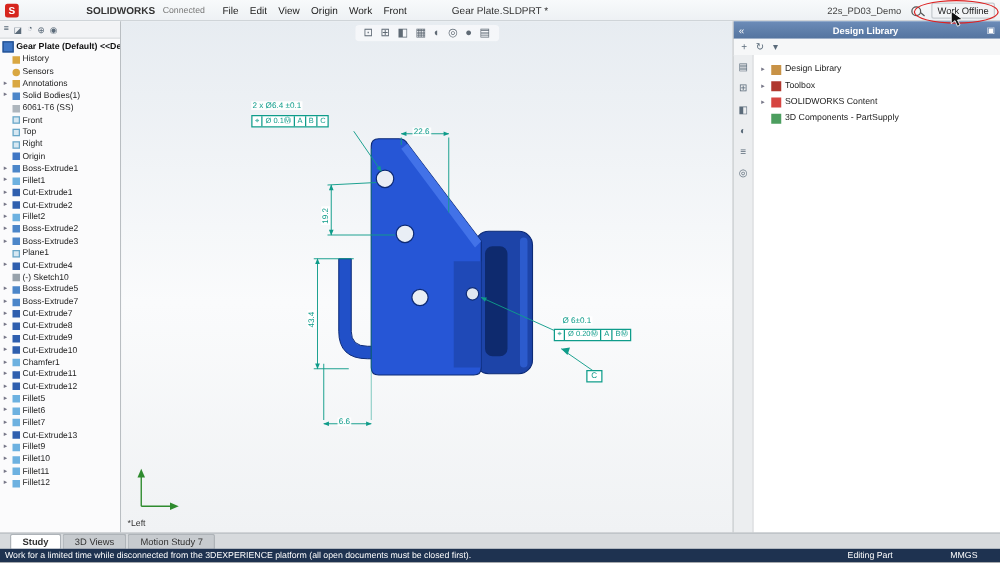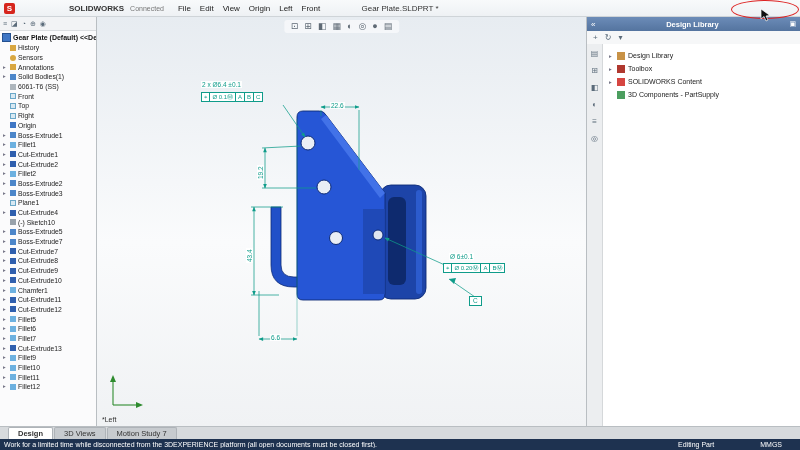--- a/index.html
+++ b/index.html
@@ -99,26 +99,31 @@
     <div class="menus">
 
         <span class="menu-item">File</span>
 
         <span class="menu-item">Edit</span>
 
         <span class="menu-item">View</span>
 
         <span class="menu-item">Origin</span>
 
-        <span class="menu-item">Left</span>
+        <span class="menu-item">Work</span>
 
         <span class="menu-item">Front</span>
 
     </div>
     <span class="doc-title">Gear Plate.SLDPRT *</span>
+    <div class="mb-right">
+      <span class="session">22s_PD03_Demo</span>
+      <span class="mag"></span>
+      <span class="work-offline">Work Offline</span>
+    </div>
     <div class="annotation-ellipse"></div>
   </div>
   <svg class="cursor-svg" width="11" height="14">
     <path d="M1,1 L1,11 L4,8.5 L6,13 L8,12 L6,8 L10,7.5 Z" fill="#111" stroke="#fff" stroke-width="0.7"></path>
   </svg>
 
   <div class="content">
 
     <div class="left-panel">
       <div class="fm-tabs">
@@ -514,21 +519,21 @@
               <span>3D Components - PartSupply</span>
             </div>
 
         </div>
       </div>
     </div>
   </div>
 
   <div class="tabsbar">
 
-      <span class="doc-tab i-active">Design</span>
+      <span class="doc-tab i-active">Study</span>
 
       <span class="doc-tab">3D Views</span>
 
       <span class="doc-tab">Motion Study 7</span>
 
   </div>
 
   <div class="statusbar">
     <span class="status-msg">Work for a limited time while disconnected from the 3DEXPERIENCE platform (all open documents must be closed first).</span>
     <div class="status-right">

